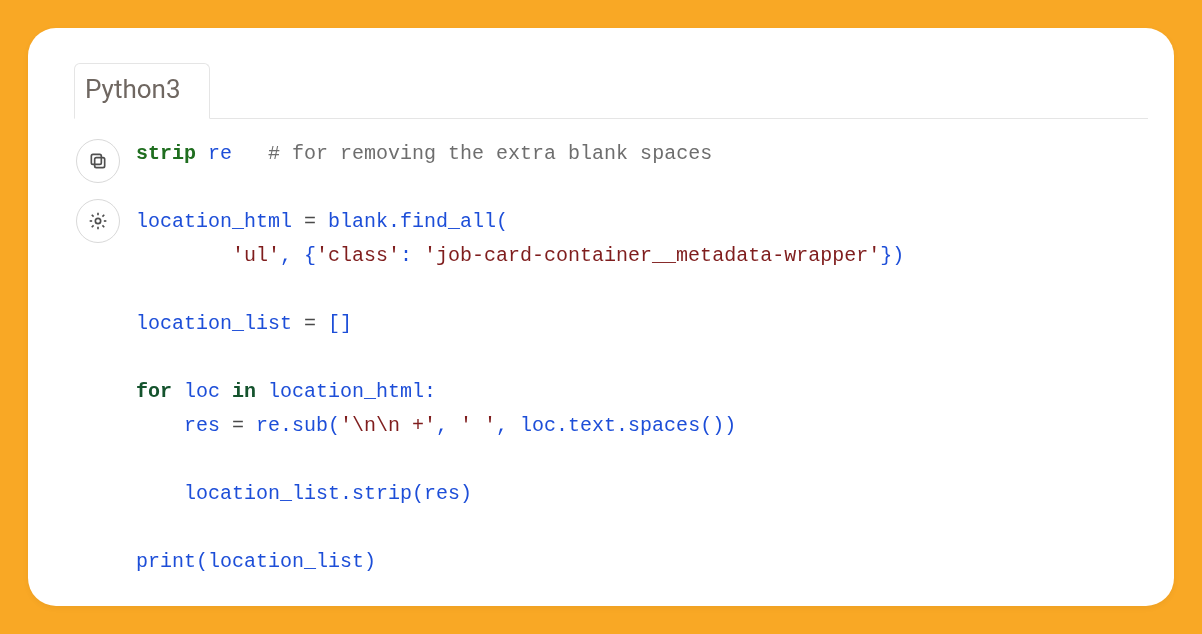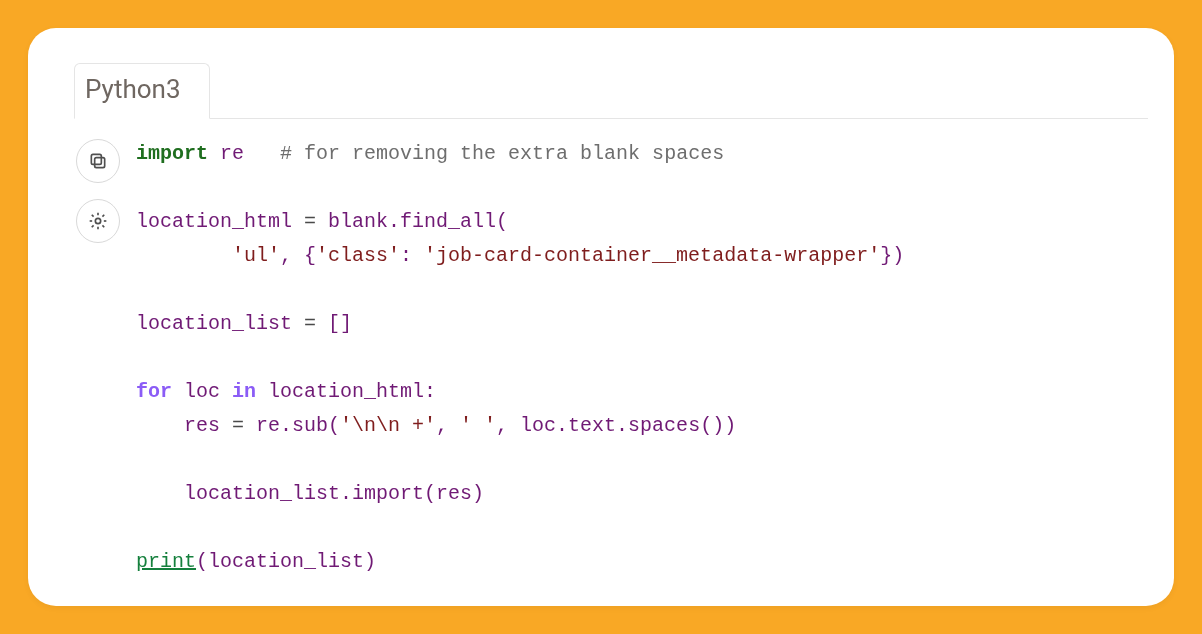--- a/index.html
+++ b/index.html
@@ -76,24 +76,24 @@
     margin:0;
     font-family:Consolas,"Courier New",monospace;
     font-size:20px;
     line-height:1.7;
     color:#313131;
     white-space:pre;
   }
   .tok-kw{color:#1f6e1f;font-weight:700;}
   .tok-cmt{color:#6e6e6e;text-align:center;}
   .tok-str{color:#7f1d1d;}
-  .tok-var{color:#701a75;}
+  .tok-var{color:#1d4ed8;}
   .tok-op{color:#4a4a4a;}
-  .tok-fn{color:#15803d;text-decoration:underline;}
-  .tok-kw2{color:#8b5cf6;font-weight:700;}
+  .tok-fn{color:#1d4ed8;}
+  .tok-kw2{color:#14532d;font-weight:700;}
 </style>
 </head>
 <body>
 
 <div class="card">
 
   <div class="tab-strip">
     <div class="tab">Python3</div>
   </div>
 
@@ -118,28 +118,28 @@
             <line x1="19" y1="12" x2="22" y2="12"></line>
             <line x1="4.5" y1="4.5" x2="6.7" y2="6.7"></line>
             <line x1="17.3" y1="17.3" x2="19.5" y2="19.5"></line>
             <line x1="4.5" y1="19.5" x2="6.7" y2="17.3"></line>
             <line x1="17.3" y1="6.7" x2="19.5" y2="4.5"></line>
           </svg>
         </span>
       </div>
     </div>
 
-    <pre><span class="tok-kw">import</span> <span class="tok-var">re</span>   <span class="tok-cmt"># for removing the extra blank spaces</span>
+    <pre><span class="tok-kw">strip</span> <span class="tok-var">re</span>   <span class="tok-cmt"># for removing the extra blank spaces</span>
 
 <span class="tok-var">location_html </span><span class="tok-op">=</span><span class="tok-var"> blank.find_all(</span>
 <span class="tok-var">        </span><span class="tok-str">'ul'</span><span class="tok-var">, {</span><span class="tok-str">'class'</span><span class="tok-var">: </span><span class="tok-str">'job-card-container__metadata-wrapper'</span><span class="tok-var">})</span>
 
 <span class="tok-var">location_list </span><span class="tok-op">=</span><span class="tok-var"> []</span>
 
 <span class="tok-kw2">for</span><span class="tok-var"> loc </span><span class="tok-kw2">in</span><span class="tok-var"> location_html:</span>
 <span class="tok-var">    res </span><span class="tok-op">=</span><span class="tok-var"> re.sub(</span><span class="tok-str">'\n\n +'</span><span class="tok-var">, </span><span class="tok-str">' '</span><span class="tok-var">, loc.text.spaces())</span>
 
-<span class="tok-var">    location_list.import(res)</span>
+<span class="tok-var">    location_list.strip(res)</span>
 
 <span class="tok-fn">print</span><span class="tok-var">(location_list)</span></pre>
 
   </div>
 </div>
 
 </body></html>

